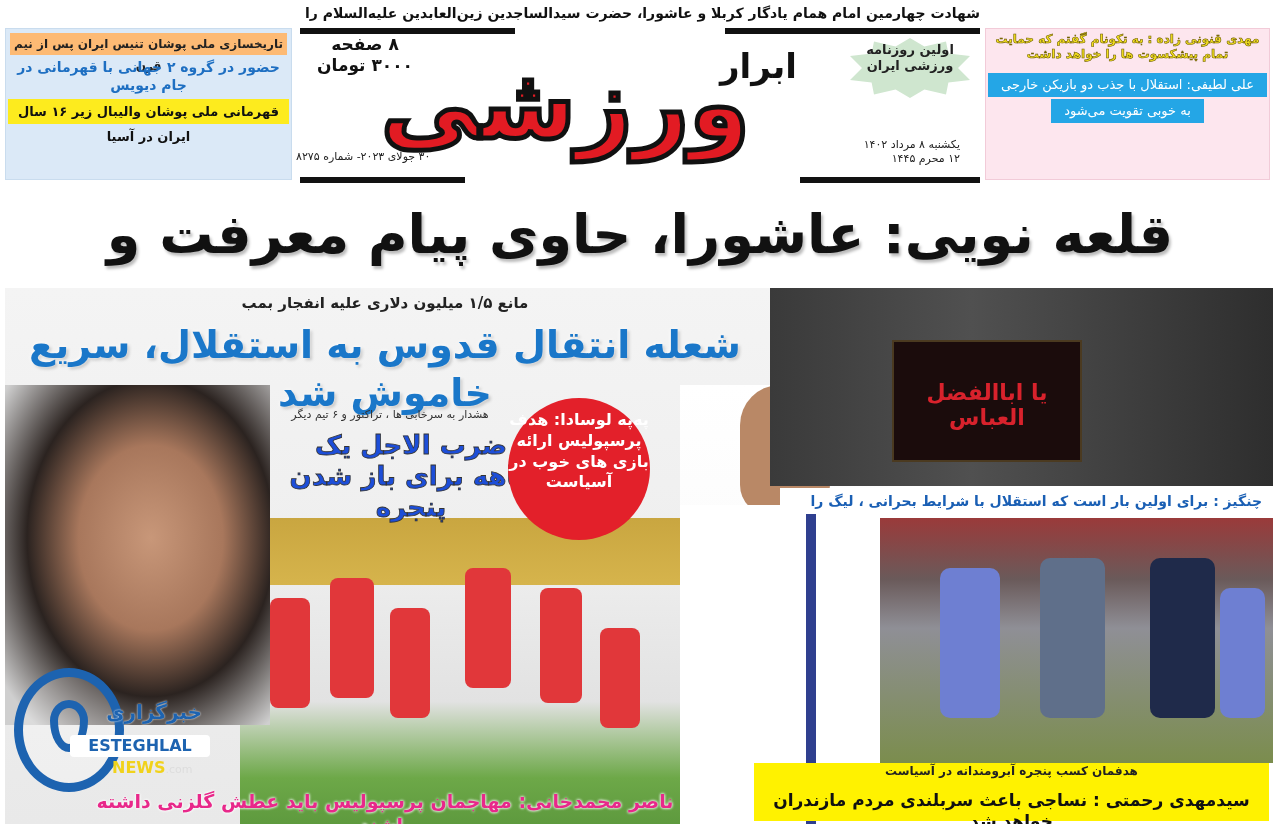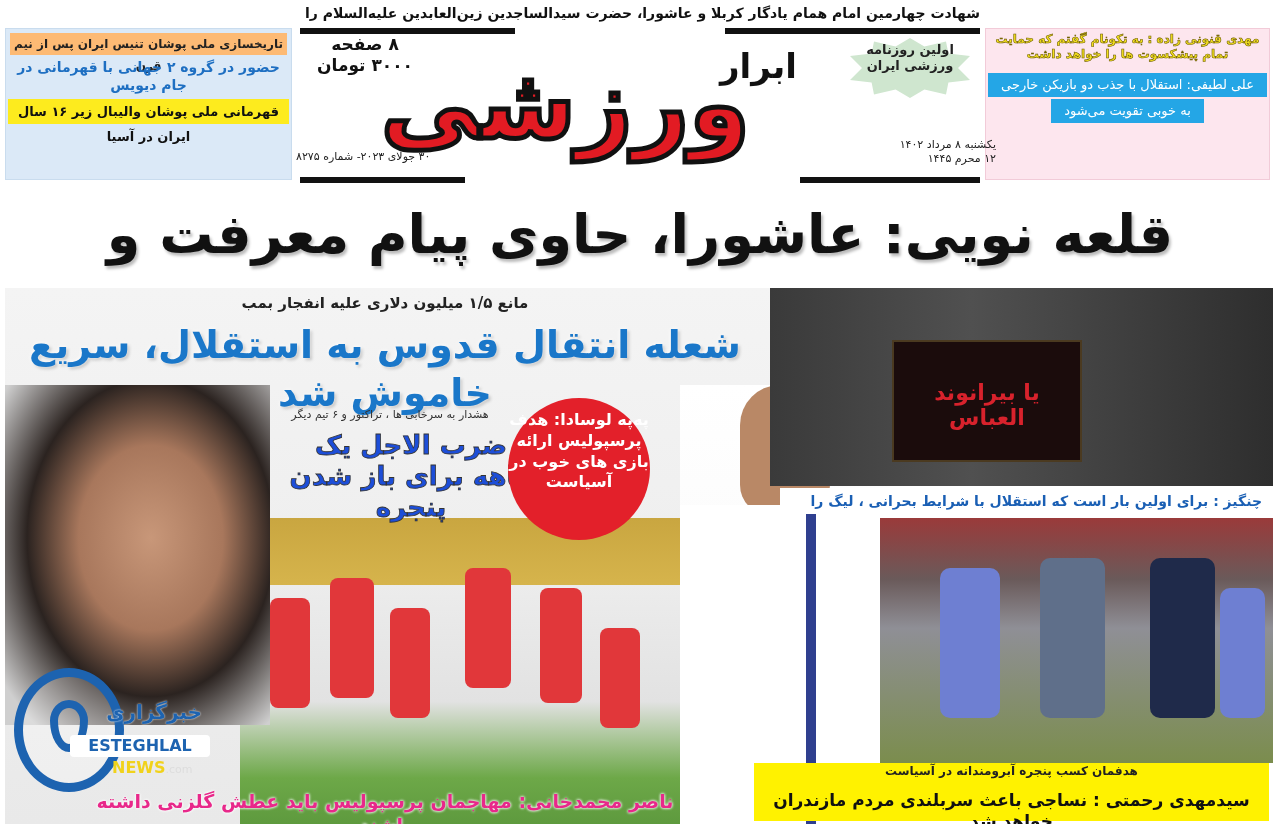--- a/index.html
+++ b/index.html
@@ -25,21 +25,21 @@
   #right-box .r1 { position: absolute; left: 4px; right: 4px; top: 3px; font-size: 12px; color: #f4e01e; -webkit-text-stroke: 0.6px #6a5a00; }
   #right-box .r2 { position: absolute; left: 2px; right: 2px; top: 44px; height: 24px; background: #24a6e6; color: #fff; font-size: 13px; line-height: 24px; font-weight: normal; }
   #right-box .r3 { position: absolute; left: 65px; right: 65px; top: 70px; height: 24px; background: #24a6e6; color: #fff; font-size: 13px; line-height: 24px; font-weight: normal; }
   #right-box .r4 { position: absolute; left: 4px; right: 4px; top: 98px; font-size: 16px; color: #e2262f; }
 
   
   #price-block { left: 300px; top: 34px; width: 130px; font-size: 17px; color: #111; }
   #issue-line { left: 296px; top: 150px; width: 170px; font-size: 11px; color: #222; text-align: left; direction: rtl; }
   #badge-first { left: 850px; top: 38px; width: 120px; height: 60px; background: #cfe6cf; clip-path: polygon(50% 0%, 62% 14%, 80% 6%, 82% 26%, 100% 30%, 90% 50%, 100% 70%, 82% 74%, 80% 94%, 62% 86%, 50% 100%, 38% 86%, 20% 94%, 18% 74%, 0% 70%, 10% 50%, 0% 30%, 18% 26%, 20% 6%, 38% 14%); }
   #badge-first-text { left: 850px; top: 42px; width: 120px; font-size: 13px; color: #222; }
-  #date-block { left: 836px; top: 138px; width: 160px; font-size: 11px; color: #222; text-align: right; font-weight: normal; }
+  #date-block { left: 800px; top: 138px; width: 160px; font-size: 11px; color: #222; text-align: right; font-weight: normal; }
   #logo-wrap { left: 470px; top: 26px; width: 340px; height: 155px; }
   #logo-main { position: absolute; left: 0; top: 20px; width: 280px; text-align: center; font-size: 98px; font-weight: bold; color: #e21b23; -webkit-text-stroke: 5px #111; font-family: "DejaVu Sans", sans-serif; letter-spacing: -4px; line-height: 1.2; }
   #logo-sub { position: absolute; left: 250px; top: 20px; font-size: 34px; font-weight: bold; color: #111; }
 
   
   #main-headline { left: 0; top: 195px; width: 1280px; text-align: center; font-size: 54px; font-weight: bold; color: #111; text-shadow: 2px 3px 3px #bbb; line-height: 80px; }
 
   
   #story-left-bg { left: 5px; top: 288px; width: 765px; height: 536px; background: linear-gradient(#f4f4f4, #e9e9e9); }
   #kicker1 { left: 5px; top: 294px; width: 760px; font-size: 15px; color: #222; }
@@ -141,21 +141,21 @@
 <div id="photo-coach" class="abs">
   <div style="position:absolute; left:60px; top:0; width:90px; height:130px; background:#b98866; border-radius:40px 40px 30px 30px;"></div>
   <div style="position:absolute; left:0; top:120px; width:210px; height:319px; background:linear-gradient(90deg,#fff 0%, #fff 60%, #2f3f8f 60%, #2f3f8f 65%, #fff 65%);"></div>
 </div>
 
 <div id="red-circle" class="abs"></div>
 <div id="red-circle-text" class="abs txt">په‌په لوسادا: هدف پرسپولیس ارائه بازی های خوب در آسیاست</div>
 
 <div id="photo-banner" class="abs">
   <div id="banner-flag">
-    <div id="banner-script">یا بیرانوند العباس</div>
+    <div id="banner-script">یا اباالفضل العباس</div>
   </div>
 </div>
 <div id="caption-changiz" class="abs txt">چنگیز : برای اولین بار است که استقلال با شرایط بحرانی ، لیگ را شروع می کند</div>
 
 <div id="photo-esteghlal" class="abs">
   <div class="blue-player" style="left:60px; top:50px; width:60px; height:150px;"></div>
   <div class="blue-player" style="left:160px; top:40px; width:65px; height:160px; background:#5f6f8a;"></div>
   <div class="blue-player" style="left:270px; top:40px; width:65px; height:160px; background:#1f2a4a;"></div>
   <div class="blue-player" style="left:340px; top:70px; width:45px; height:130px;"></div>
 </div>

